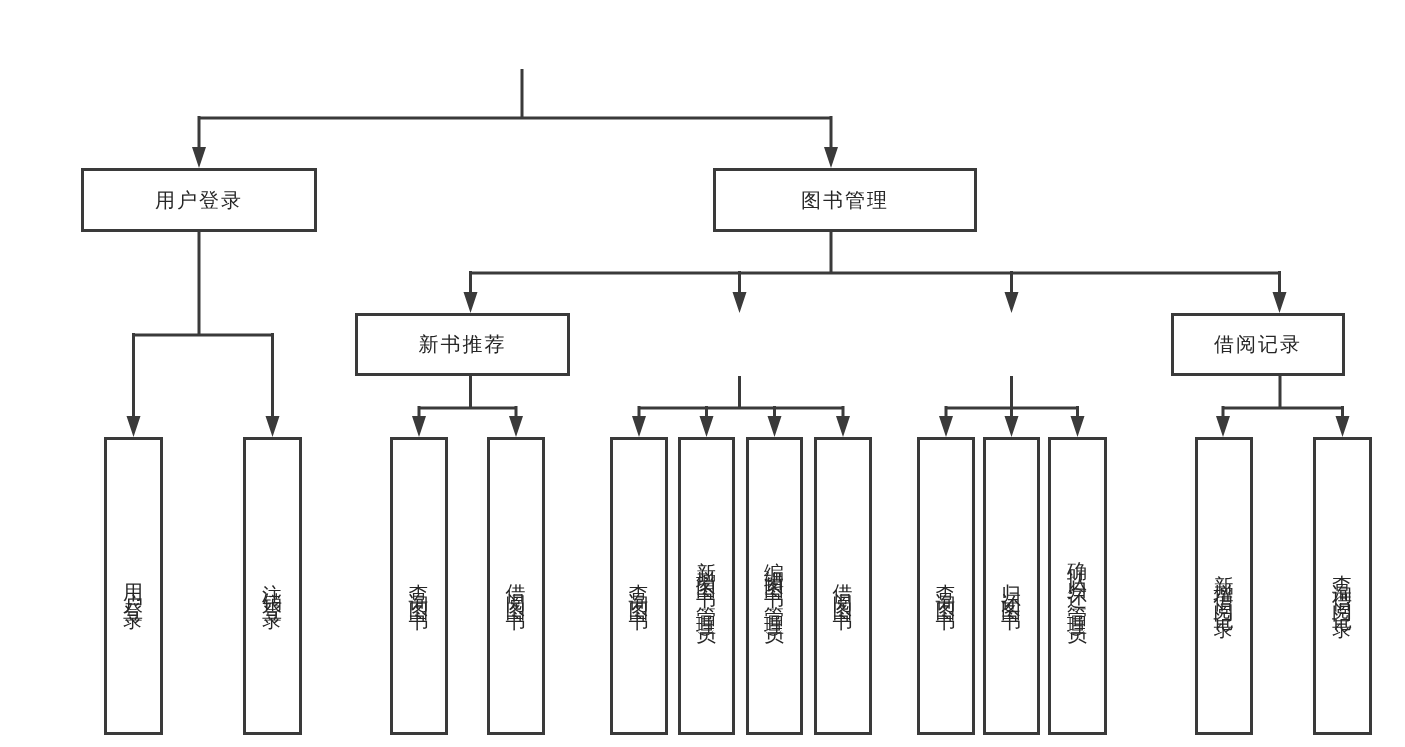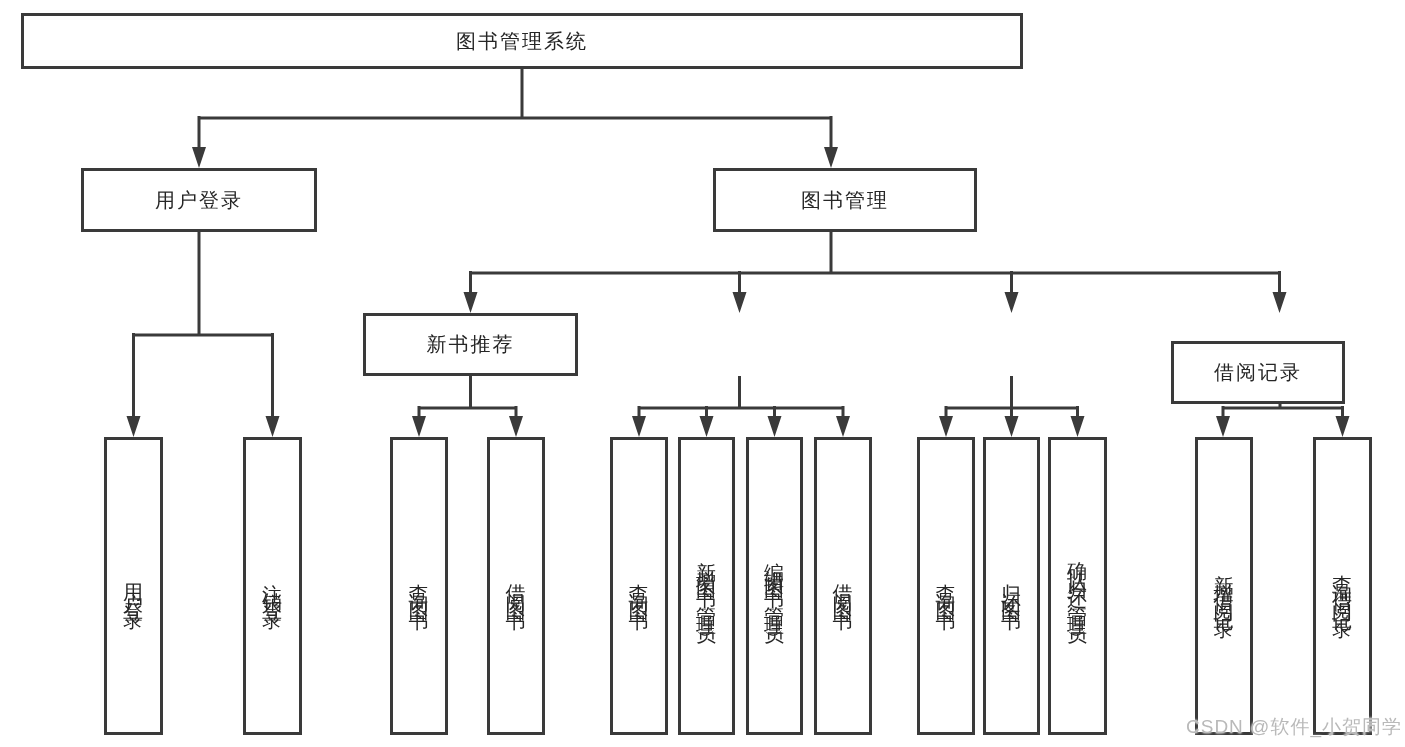--- a/index.html
+++ b/index.html
@@ -25,24 +25,24 @@
     text-orientation:mixed;
     font-size:20px;
     letter-spacing:9px;
     line-height:1;
     white-space:nowrap;
   }
   
   #b-root{left:21px;top:13px;width:1002px;height:56px;}
   #b-login{left:81px;top:168px;width:236px;height:64px;}
   #b-mgmt{left:713px;top:168px;width:264px;height:64px;}
-  #b-rec{left:363px;top:313px;width:215px;height:63px;}
+  #b-rec{left:355px;top:313px;width:215px;height:63px;}
   #b-bor{left:632px;top:313px;width:215px;height:63px;}
   #b-cur{left:904px;top:313px;width:215px;height:63px;}
-  #b-recd{left:1171px;top:313px;width:174px;height:63px;margin-top:28px;}
+  #b-recd{left:1171px;top:313px;width:174px;height:63px;}
   #b-a1{left:104px;top:437px;width:59px;height:298px;}
   #b-a2{left:243px;top:437px;width:59px;height:298px;}
   #b-b1{left:390px;top:437px;width:58px;height:298px;}
   #b-b2{left:487px;top:437px;width:58px;height:298px;}
   #b-c1{left:610px;top:437px;width:58px;height:298px;}
   #b-c2{left:678px;top:437px;width:57px;height:298px;}
   #b-c3{left:746px;top:437px;width:57px;height:298px;}
   #b-c4{left:814px;top:437px;width:58px;height:298px;}
   #b-d1{left:917px;top:437px;width:58px;height:298px;}
   #b-d2{left:983px;top:437px;width:57px;height:298px;}
@@ -77,21 +77,20 @@
              M1004.5 292 L1018.5 292 L1011.5 313 Z  M1272.5 292 L1286.5 292 L1279.5 313 Z
              M126.5 416 L140.5 416 L133.5 437 Z  M265.5 416 L279.5 416 L272.5 437 Z
              M412 416 L426 416 L419 437 Z  M509 416 L523 416 L516 437 Z
              M632 416 L646 416 L639 437 Z  M699.5 416 L713.5 416 L706.5 437 Z
              M767.5 416 L781.5 416 L774.5 437 Z  M836 416 L850 416 L843 437 Z
              M939 416 L953 416 L946 437 Z  M1004.5 416 L1018.5 416 L1011.5 437 Z
              M1070.5 416 L1084.5 416 L1077.5 437 Z
              M1216 416 L1230 416 L1223 437 Z  M1335.5 416 L1349.5 416 L1342.5 437 Z" fill="#3a3a3a" stroke="none"></path>
   </svg>
 
-  <div class="box h" id="b-root">图书管理系统</div>
 
   <div class="box h" id="b-login">用户登录</div>
   <div class="box h" id="b-mgmt">图书管理</div>
 
   <div class="box h" id="b-rec">新书推荐</div>
   <div class="box h" id="b-recd">借阅记录</div>
 
   <div class="box v" id="b-a1">
     <span class="vt">用户登录</span>
   </div>
@@ -129,15 +128,14 @@
     <span class="vt">确认归还（管理员）</span>
   </div>
 
   <div class="box v" id="b-e1">
     <span class="vt">新增借阅记录</span>
   </div>
   <div class="box v" id="b-e2">
     <span class="vt">查询借阅记录</span>
   </div>
 
-  <div class="watermark">CSDN @软件_小贺同学</div>
 
 </div>
 
 </body></html>

